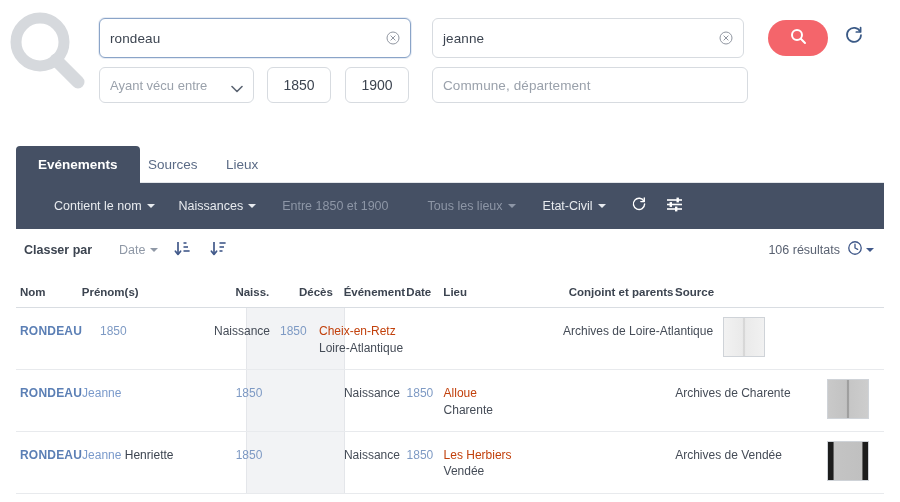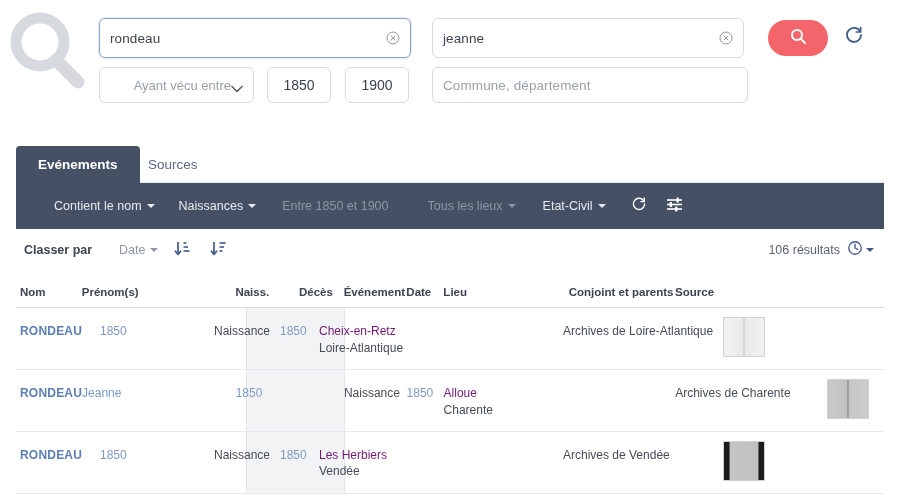--- a/index.html
+++ b/index.html
@@ -34,21 +34,21 @@
   #f-lastname { left:99px;  top:18px; width:312px; height:40px; }
   #f-firstname{ left:432px; top:18px; width:312px; height:40px; }
   #f-place    { left:432px; top:67px; width:316px; height:36px; }
 
   .select-box {
     position:absolute; left:99px; top:67px; width:155px; height:36px;
     border:1px solid #d7dbe0; border-radius:6px; background:#fff;
     display:flex; align-items:center; padding:0 10px;
     font-size:13px; color:#9aa1ab;
   }
-  .select-box .lbl { flex:1;text-align:right; }
+  .select-box .lbl { flex:1; }
   .chev { width:12px; height:8px; flex:none; }
 
   .year-box {
     position:absolute; top:67px; width:64px; height:36px;
     border:1px solid #d7dbe0; border-radius:6px; background:#fff;
     display:flex; align-items:center; justify-content:center;
     font-size:14px; color:#3c4450;
   }
   #y-from { left:267px; }
   #y-to   { left:345px; }
@@ -148,21 +148,21 @@
     position:absolute; left:230px; top:0; width:99px; height:100%;
     background:#f2f3f5; border-left:1px solid #e4e6ea; border-right:1px solid #e4e6ea;
     z-index:0;
   }
   .table .trow > .c { z-index:1; }
 
   .nom-link { color:#5b7fb5; font-size:12px; font-weight:bold; cursor:pointer; letter-spacing:.2px; }
   .hl { color:#7a9acb; }
   .plain { color:#3c4450; }
   .yr-link { color:#7e9ac4; font-size:12px; cursor:pointer; }
-  .lieu-l1 { color:#701a75; font-size:12px; }
+  .lieu-l1 { color:#c2410c; font-size:12px; }
   .lieu-l2 { color:#454c57; font-size:12px; }
   .src-txt { color:#454c57; font-size:12px; }
   .rowpad { padding-top:16px; }
 
   .thumb { width:42px; height:40px; margin-top:9px; border:1px solid #cfd3d8; overflow:hidden; position:relative; }
 </style>
 </head>
 <body>
 
 <div id="app">
@@ -238,20 +238,23 @@
 
   </div>
 
   <div class="tabbar">
     <div class="underline"></div>
     <div class="tab active" id="tab-evenements">
       <span>Evénements</span>
     </div>
     <div class="tab idle" id="tab-sources">
       <span>Sources</span>
+    </div>
+    <div class="tab idle" id="tab-lieux">
+      <span>Lieux</span>
     </div>
   </div>
 
   <div class="filterbar">
 
     <div class="fitem" style="margin-left:38px">
       <span>Contient le nom</span>
       <i class="caret-dn"></i>
     </div>
 
@@ -389,20 +392,21 @@
           </div>
           <div class="c c-conj rowpad"></div>
           <div class="c c-src rowpad"><span class="src-txt">Archives de Charente</span></div>
           <div class="c c-thumb">
             <div class="thumb" style="background: linear-gradient(90deg, rgb(201, 201, 201) 0%, rgb(194, 194, 194) 46%, rgb(142, 142, 142) 50%, rgb(198, 198, 198) 54%, rgb(205, 205, 205) 100%);"></div>
           </div>
         </div>
         <div class="trow tbody-row">
           <div class="band"></div>
           <div class="c c-nom rowpad"><span class="nom-link">RONDEAU</span></div>
+          <div class="c c-pre rowpad"><span class="hl">Jeanne </span><span class="plain">Henriette</span></div>
           <div class="c c-naiss rowpad"><span class="yr-link">1850</span></div>
           <div class="c c-dec rowpad"></div>
           <div class="c c-even rowpad">Naissance</div>
           <div class="c c-date rowpad"><span class="yr-link">1850</span></div>
           <div class="c c-lieu rowpad">
             <div class="lieu-l1">Les Herbiers</div>
             <div class="lieu-l2" style="margin-top: 2px;">Vendée</div>
           </div>
           <div class="c c-conj rowpad"></div>
           <div class="c c-src rowpad"><span class="src-txt">Archives de Vendée</span></div>

